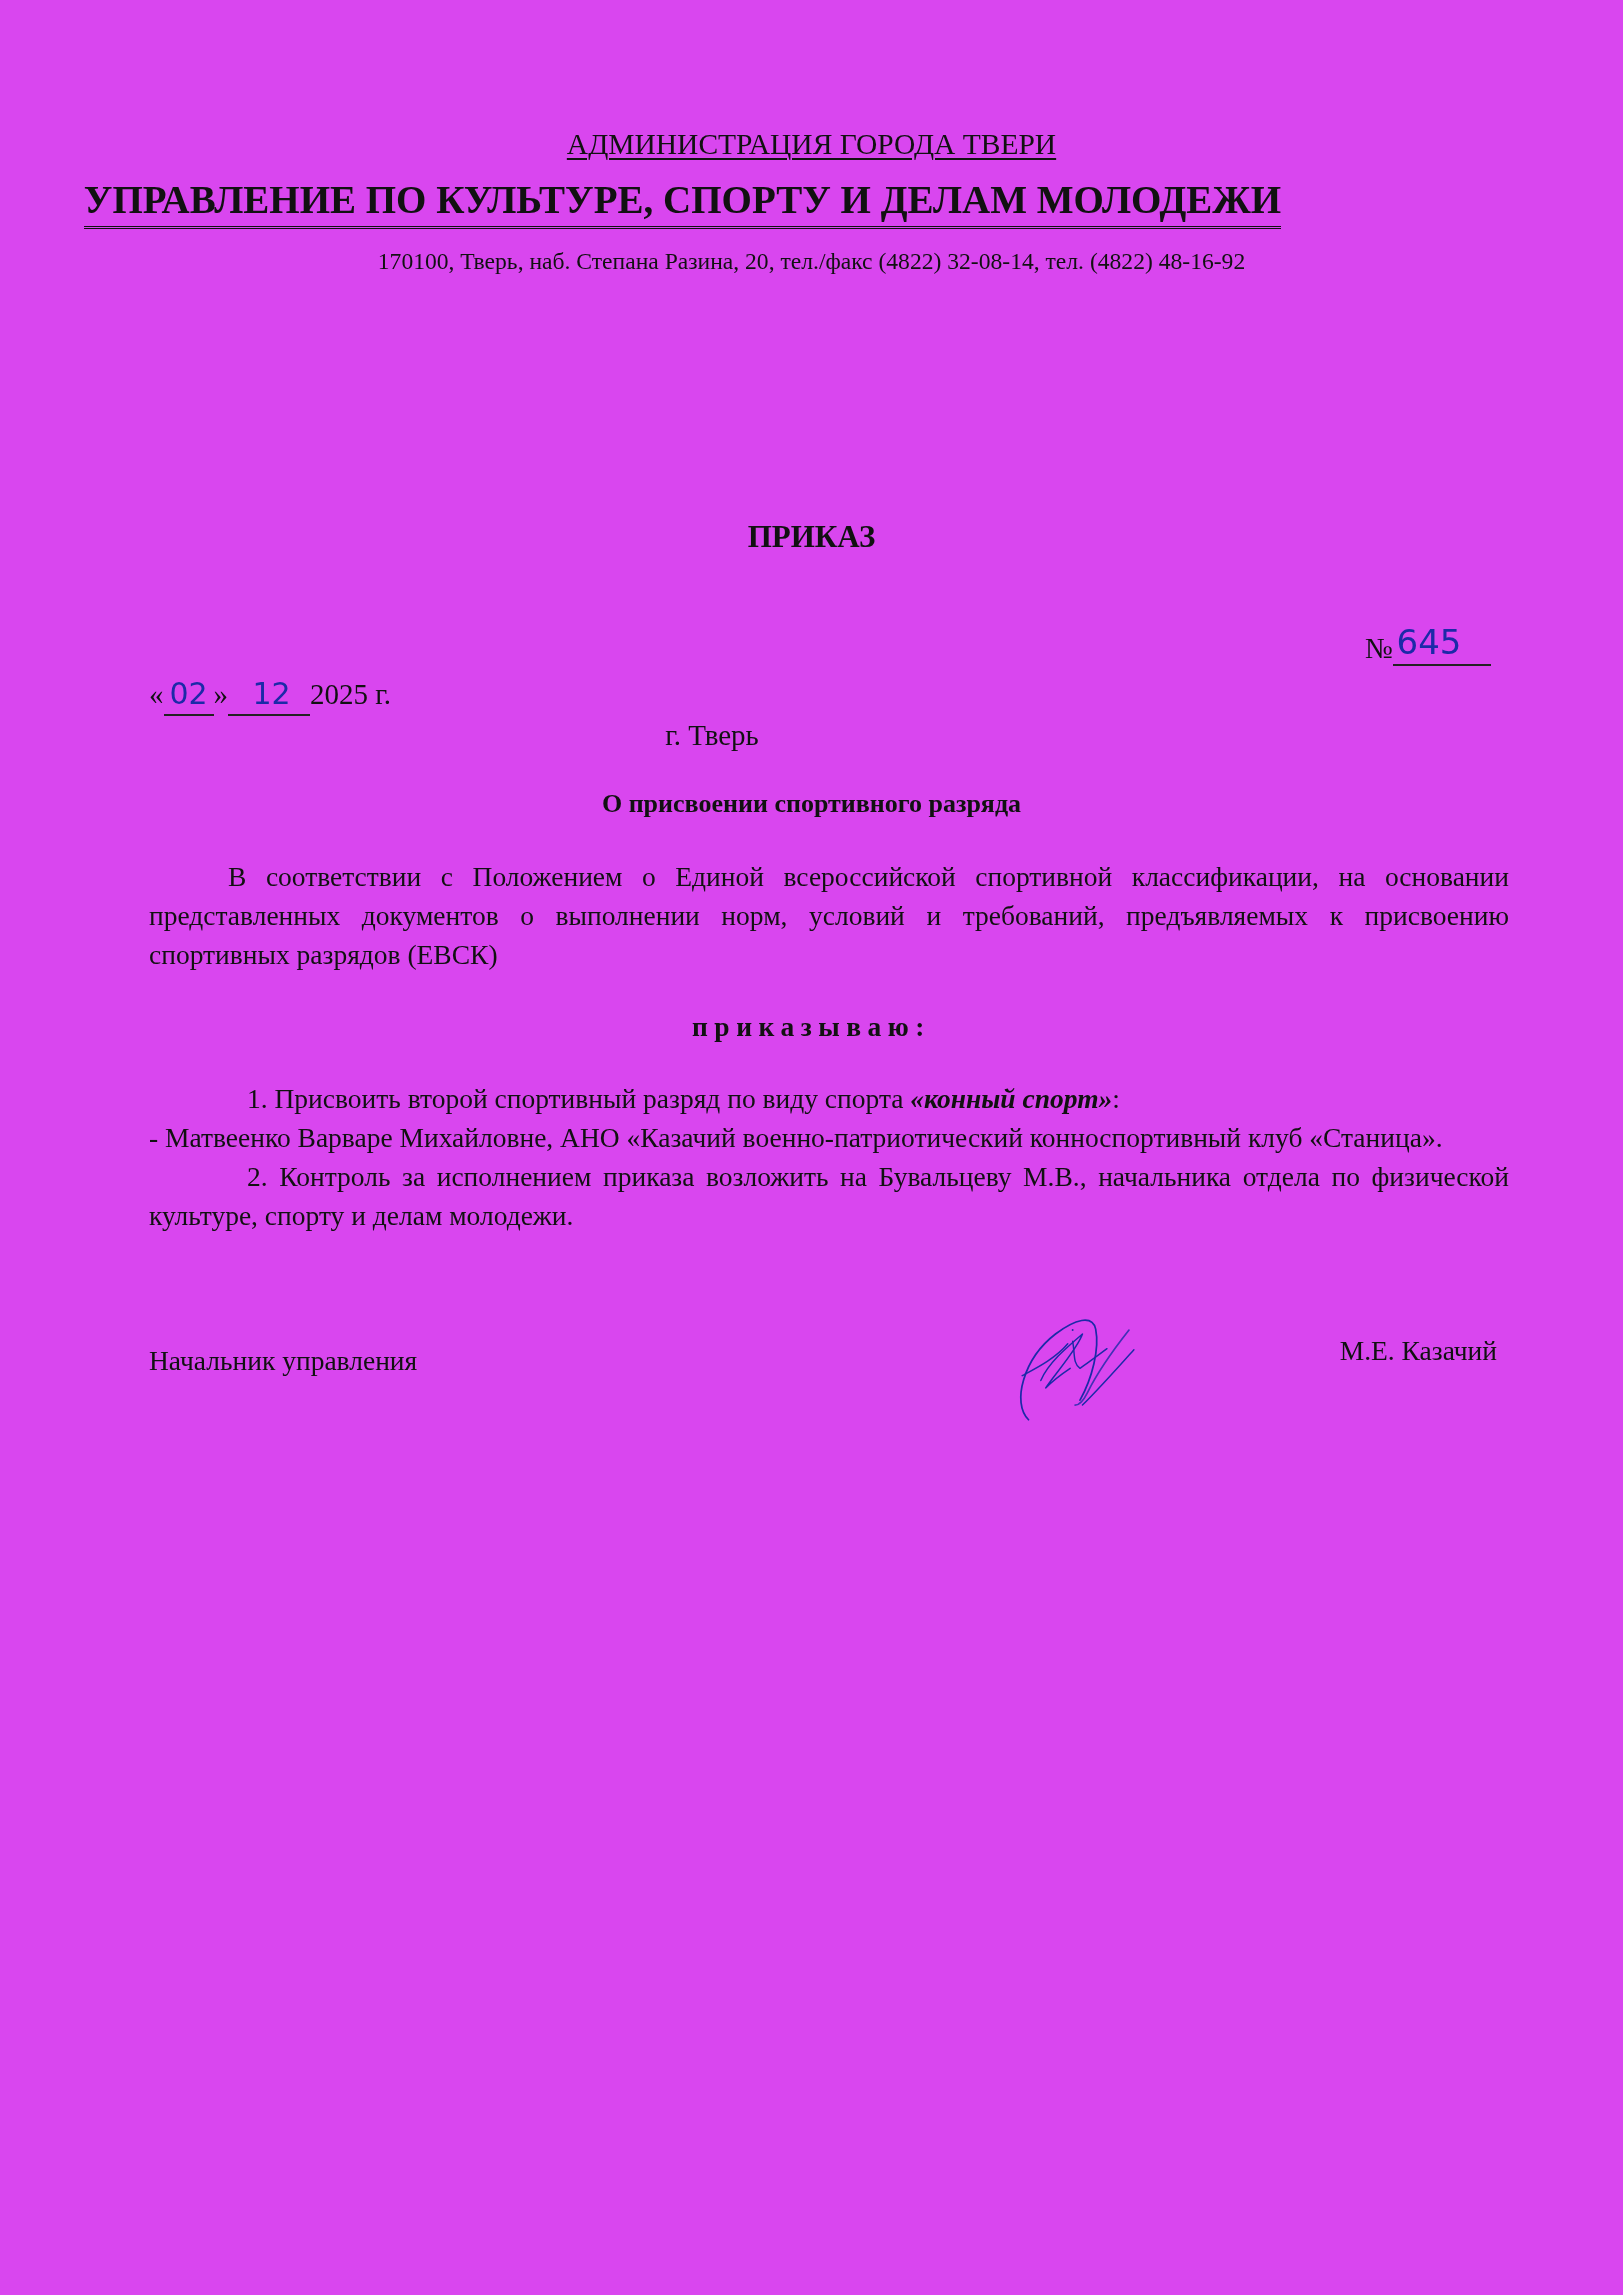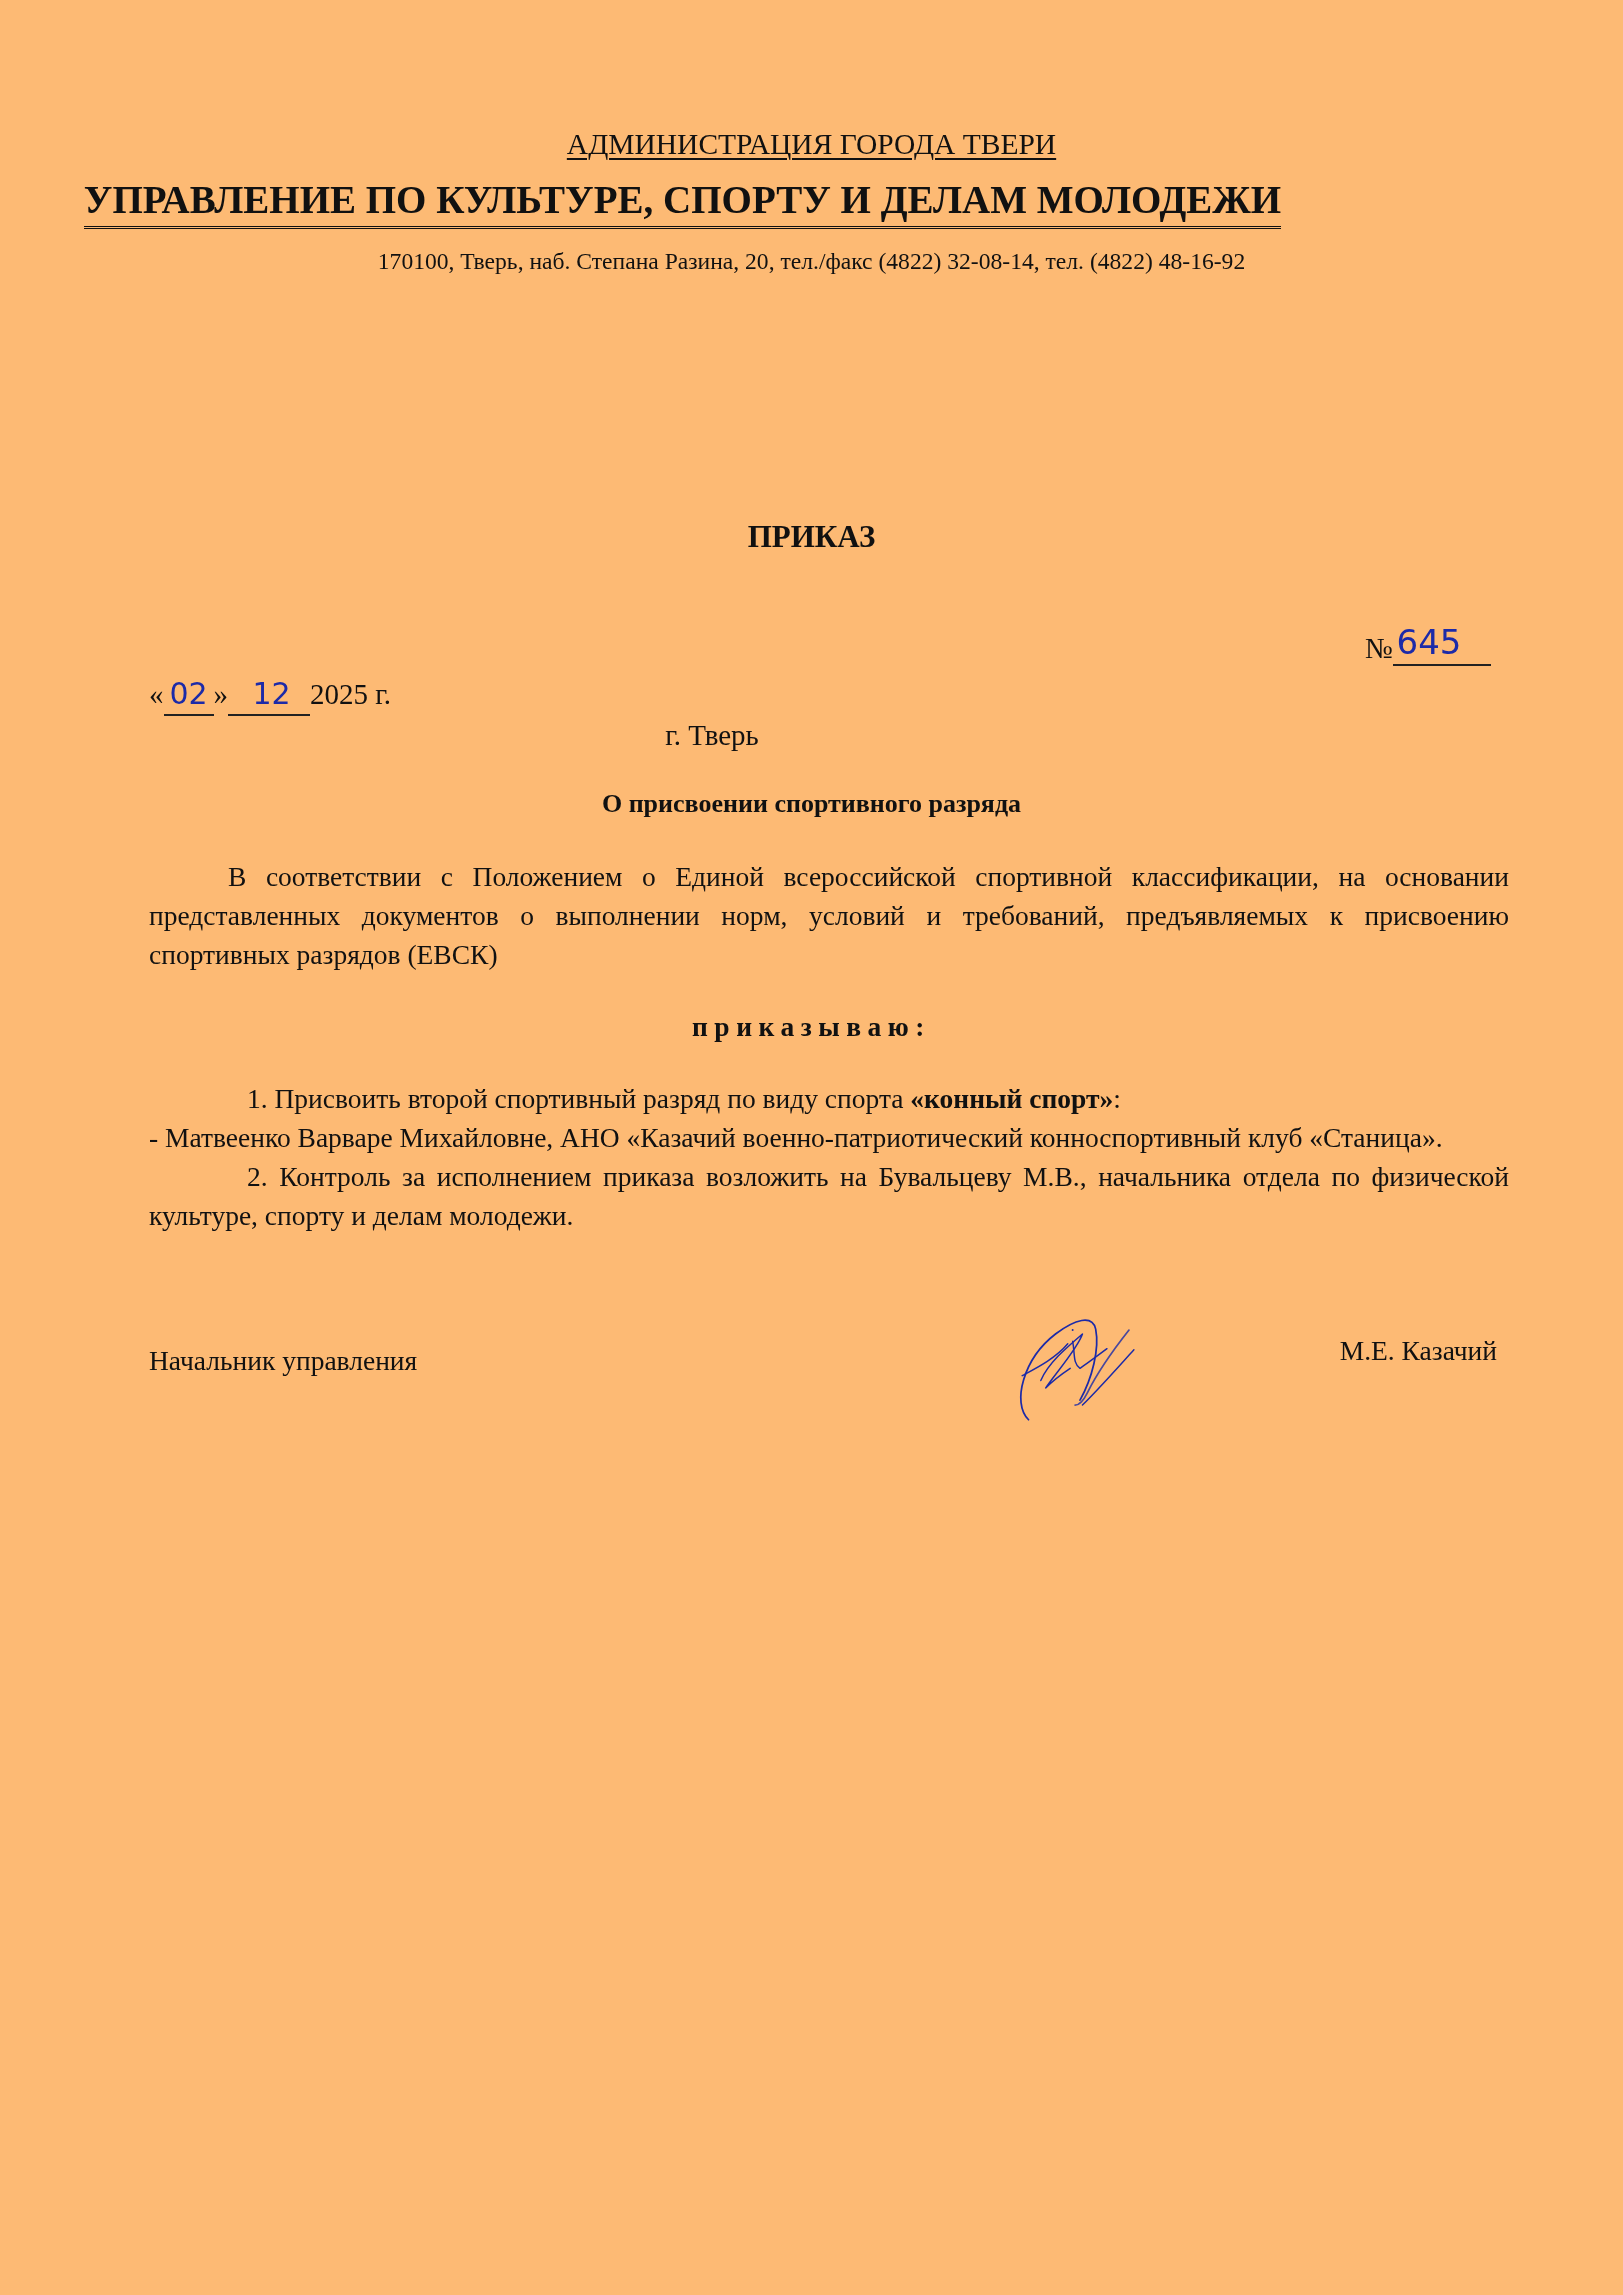--- a/index.html
+++ b/index.html
@@ -1,18 +1,18 @@
 <!DOCTYPE html>
 <html style="font-size:10.5px"><head>
 <meta charset="utf-8">
 <style>
   html, body { margin:0; padding:0; background:#ffffff; }
   body { width:1623px; height:2295px; position:relative; overflow:hidden;
          font-family:"Liberation Serif", "DejaVu Serif", serif; color:#111; }
-  .page { position:absolute; left:0; top:0; width:1623px; height:2295px; background:#fdba74; }
+  .page { position:absolute; left:0; top:0; width:1623px; height:2295px; background:#d946ef; }
 
   .hdr-admin { position:absolute; left:0; width:1623px; top:126px; text-align:center;
                font-size:29.5px; line-height:37px; }
   .hdr-admin span { text-decoration:underline; text-decoration-thickness:2px; text-underline-offset:3.9px; }
 
   .hdr-dept { position:absolute; left:0; width:1365px; top:175px; text-align:center;
               font-size:39px; font-weight:bold; line-height:50px; }
   .hdr-dept span { display:inline-block; border-bottom:3.9px double #111; padding-bottom:1.3px; }
 
   .hdr-addr { position:absolute; left:0; width:1623px; top:246px; text-align:center;
@@ -37,21 +37,21 @@
 
   .preamble { position:absolute; left:149px; width:1360px; top:857px; font-size:27.5px; line-height:39px;
               text-align:justify; text-indent:79px; }
 
   .order-word { position:absolute; left:0; width:1623px; top:1008px; text-align:center;
                 font-size:27.5px; font-weight:bold; line-height:37px; letter-spacing:6.5px; }
 
   .body { position:absolute; left:149px; width:1360px; top:1079px; font-size:27.5px; line-height:39px; text-align:justify; }
   .body p { margin:0; }
   .indent { text-indent:98px; }
-  .body b { font-weight:bold; }
+  .body b { font-weight:bold;font-style:italic; }
 
   .sign-title { position:absolute; left:149px; top:1342px; font-size:27.5px; line-height:37px; }
   .sign-name  { position:absolute; right:126px; top:1332px; font-size:27.5px; line-height:37px; }
   .signature  { position:absolute; left:982px; top:1280px; width:196px; height:157px; }
 </style>
 </head>
 <body>
 
 <div class="page">
 

